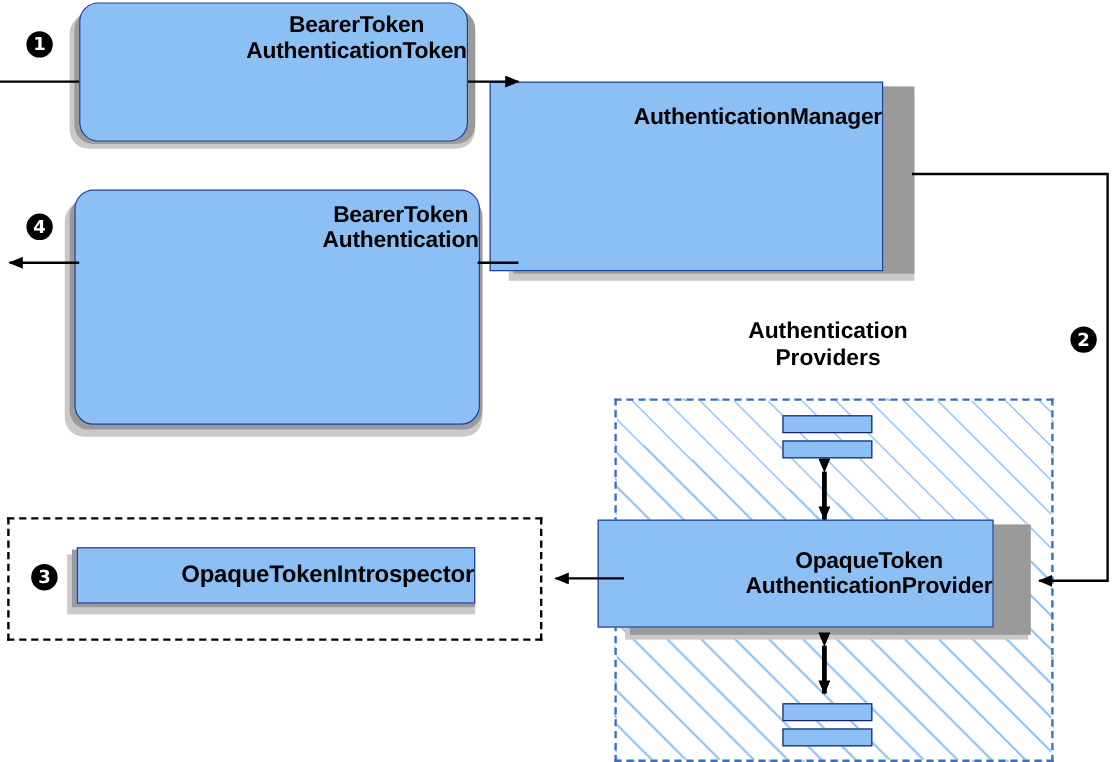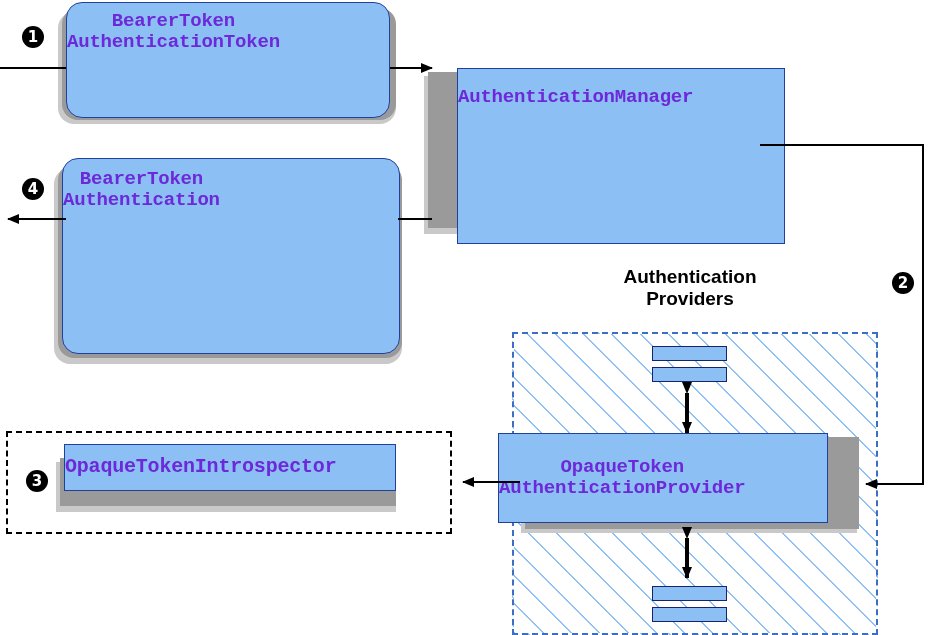--- a/index.html
+++ b/index.html
@@ -22,28 +22,27 @@
   
   .node {
     position: absolute;
     box-sizing: border-box;
   }
 
   
   .comp {
     background: #8CC0F5;
     border: 1.5px solid #21409A;
-    color: #6d28d9;
+    color: #000000;
     font-weight: bold;
     display: flex;
     flex-direction: column;
-    align-items: flex-start;
+    align-items: flex-end;
     text-align: center;
     line-height: 1.12;
-    font-family: Liberation Mono, monospace;
   }
   .comp.rounded { border-radius: 16px; }
 
   .shadow-soft {
     position: absolute;
     background: #c9c9c9;
     z-index: 1;
   }
   .shadow-dark {
     position: absolute;
@@ -188,21 +187,21 @@
   <div class="shadow-soft rounded" style="left:58px; top:12px; width:338px; height:112px;"></div>
   <div class="shadow-dark rounded" style="left:62px; top:8px; width:334px; height:112px;"></div>
   <div class="node comp rounded" style="left:66px; top:2px; width:324px; height:116px; z-index:6;">
     <div class="comp-title" style="font-size:19px; margin-top:8px;">BearerToken
 AuthenticationToken</div>
   </div>
   <div class="hatch-box" style="left:148px; top:79px; width:152px; height:30px; font-size:18px;">Token</div>
 
   <div class="shadow-soft" style="left:424px; top:76px; width:338px; height:158px;"></div>
   <div class="shadow-dark" style="left:428px; top:72px; width:334px; height:156px;"></div>
-  <div class="node comp" style="left:457px; top:68px; width:328px; height:176px; z-index:6;">
+  <div class="node comp" style="left:408px; top:68px; width:328px; height:158px; z-index:6;">
     <div class="comp-title" style="font-size:19px; margin-top:18px;">AuthenticationManager</div>
   </div>
   <div class="hatch-box" style="left:470px; top:124px; width:252px; height:82px; font-size:19px;">ProviderManager</div>
 
   <div class="shadow-soft rounded" style="left:54px; top:168px; width:348px; height:196px;"></div>
   <div class="shadow-dark rounded" style="left:58px; top:164px; width:344px; height:194px;"></div>
   <div class="node comp rounded" style="left:62px; top:158px; width:338px; height:196px; z-index:6;">
     <div class="comp-title" style="font-size:19px; margin-top:10px;">BearerToken
 Authentication</div>
   </div>
@@ -226,17 +225,17 @@
 AuthenticationProvider</div>
   </div>
 
   <div class="bar" style="left:652px; top:586px; width:75px; height:15px; z-index:8;"></div>
   <div class="bar" style="left:652px; top:607px; width:75px; height:15px; z-index:8;"></div>
 
   <div class="dashed-plain" style="left:6px; top:431px; width:446px; height:103px;"></div>
 
   <div class="shadow-soft" style="left:56px; top:462px; width:340px; height:50px; z-index:8;"></div>
   <div class="shadow-dark" style="left:60px; top:458px; width:336px; height:48px; z-index:9;"></div>
-  <div class="node comp" style="left:64px; top:444px; width:332px; height:47px; z-index:10; justify-content:center;">
+  <div class="node comp" style="left:64px; top:456px; width:332px; height:47px; z-index:10; justify-content:center;">
     <div class="comp-title" style="font-size:20px;">OpaqueTokenIntrospector</div>
   </div>
 
 </div>
 
 </body></html>

